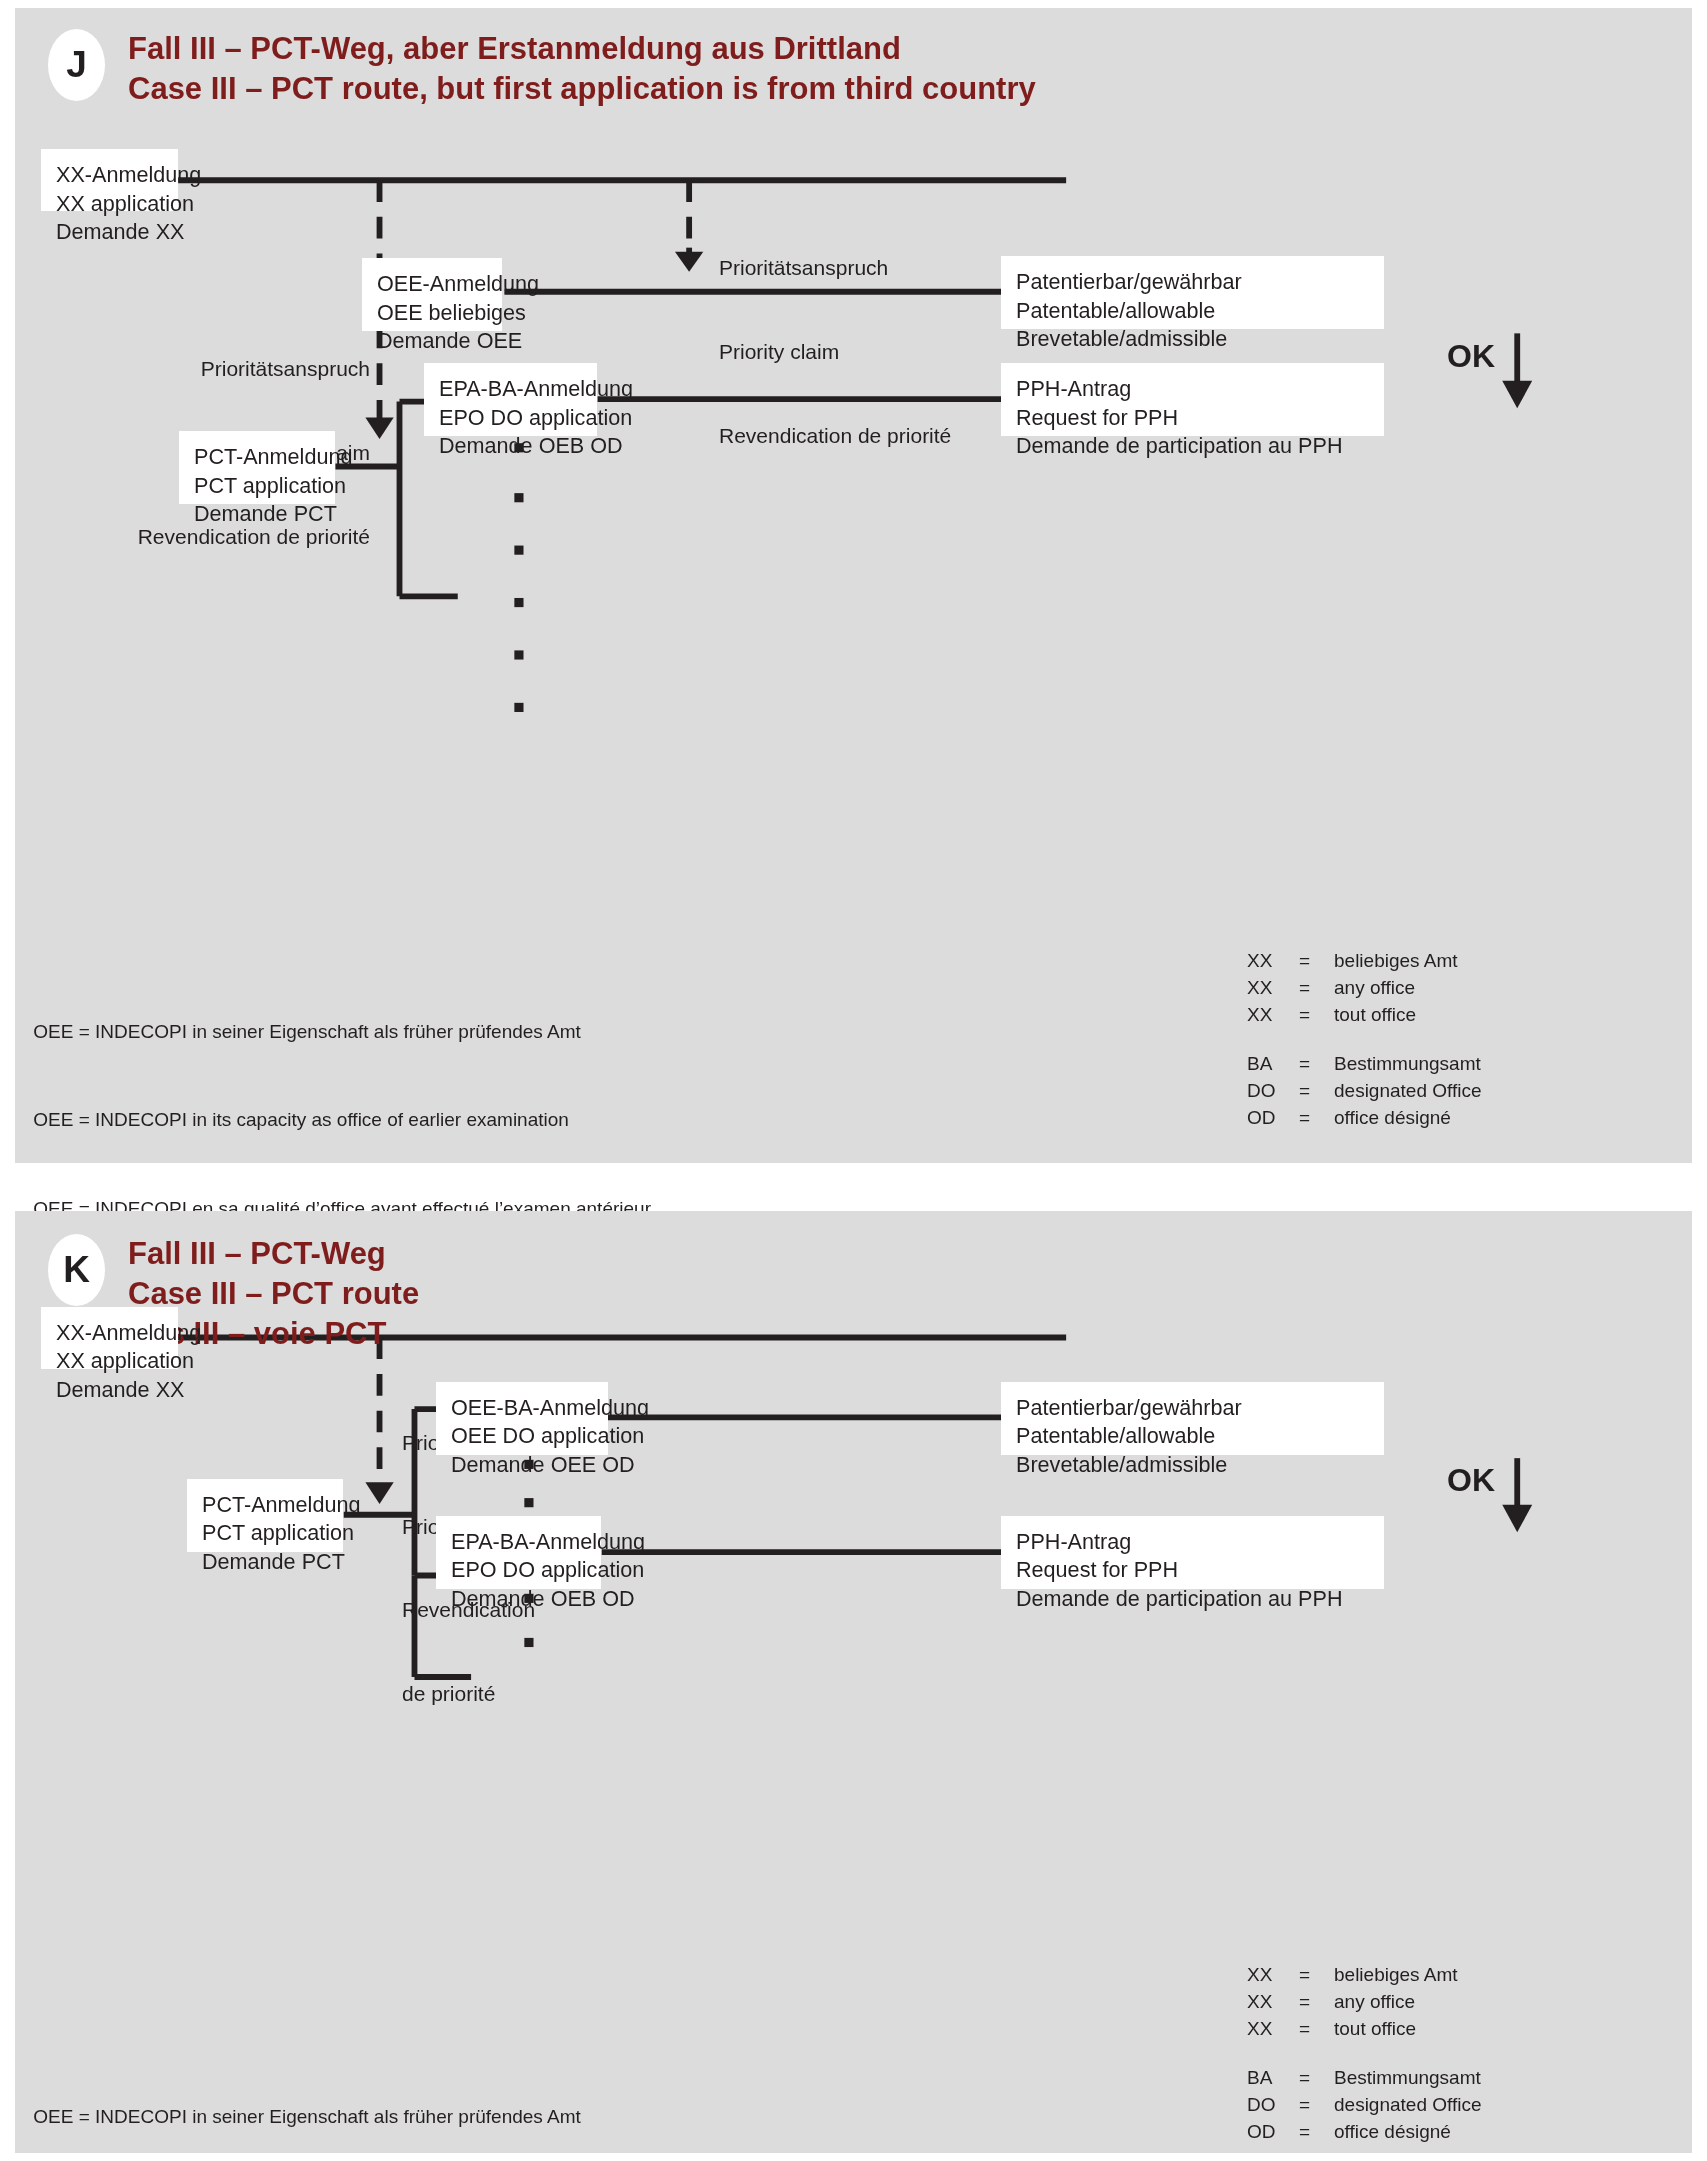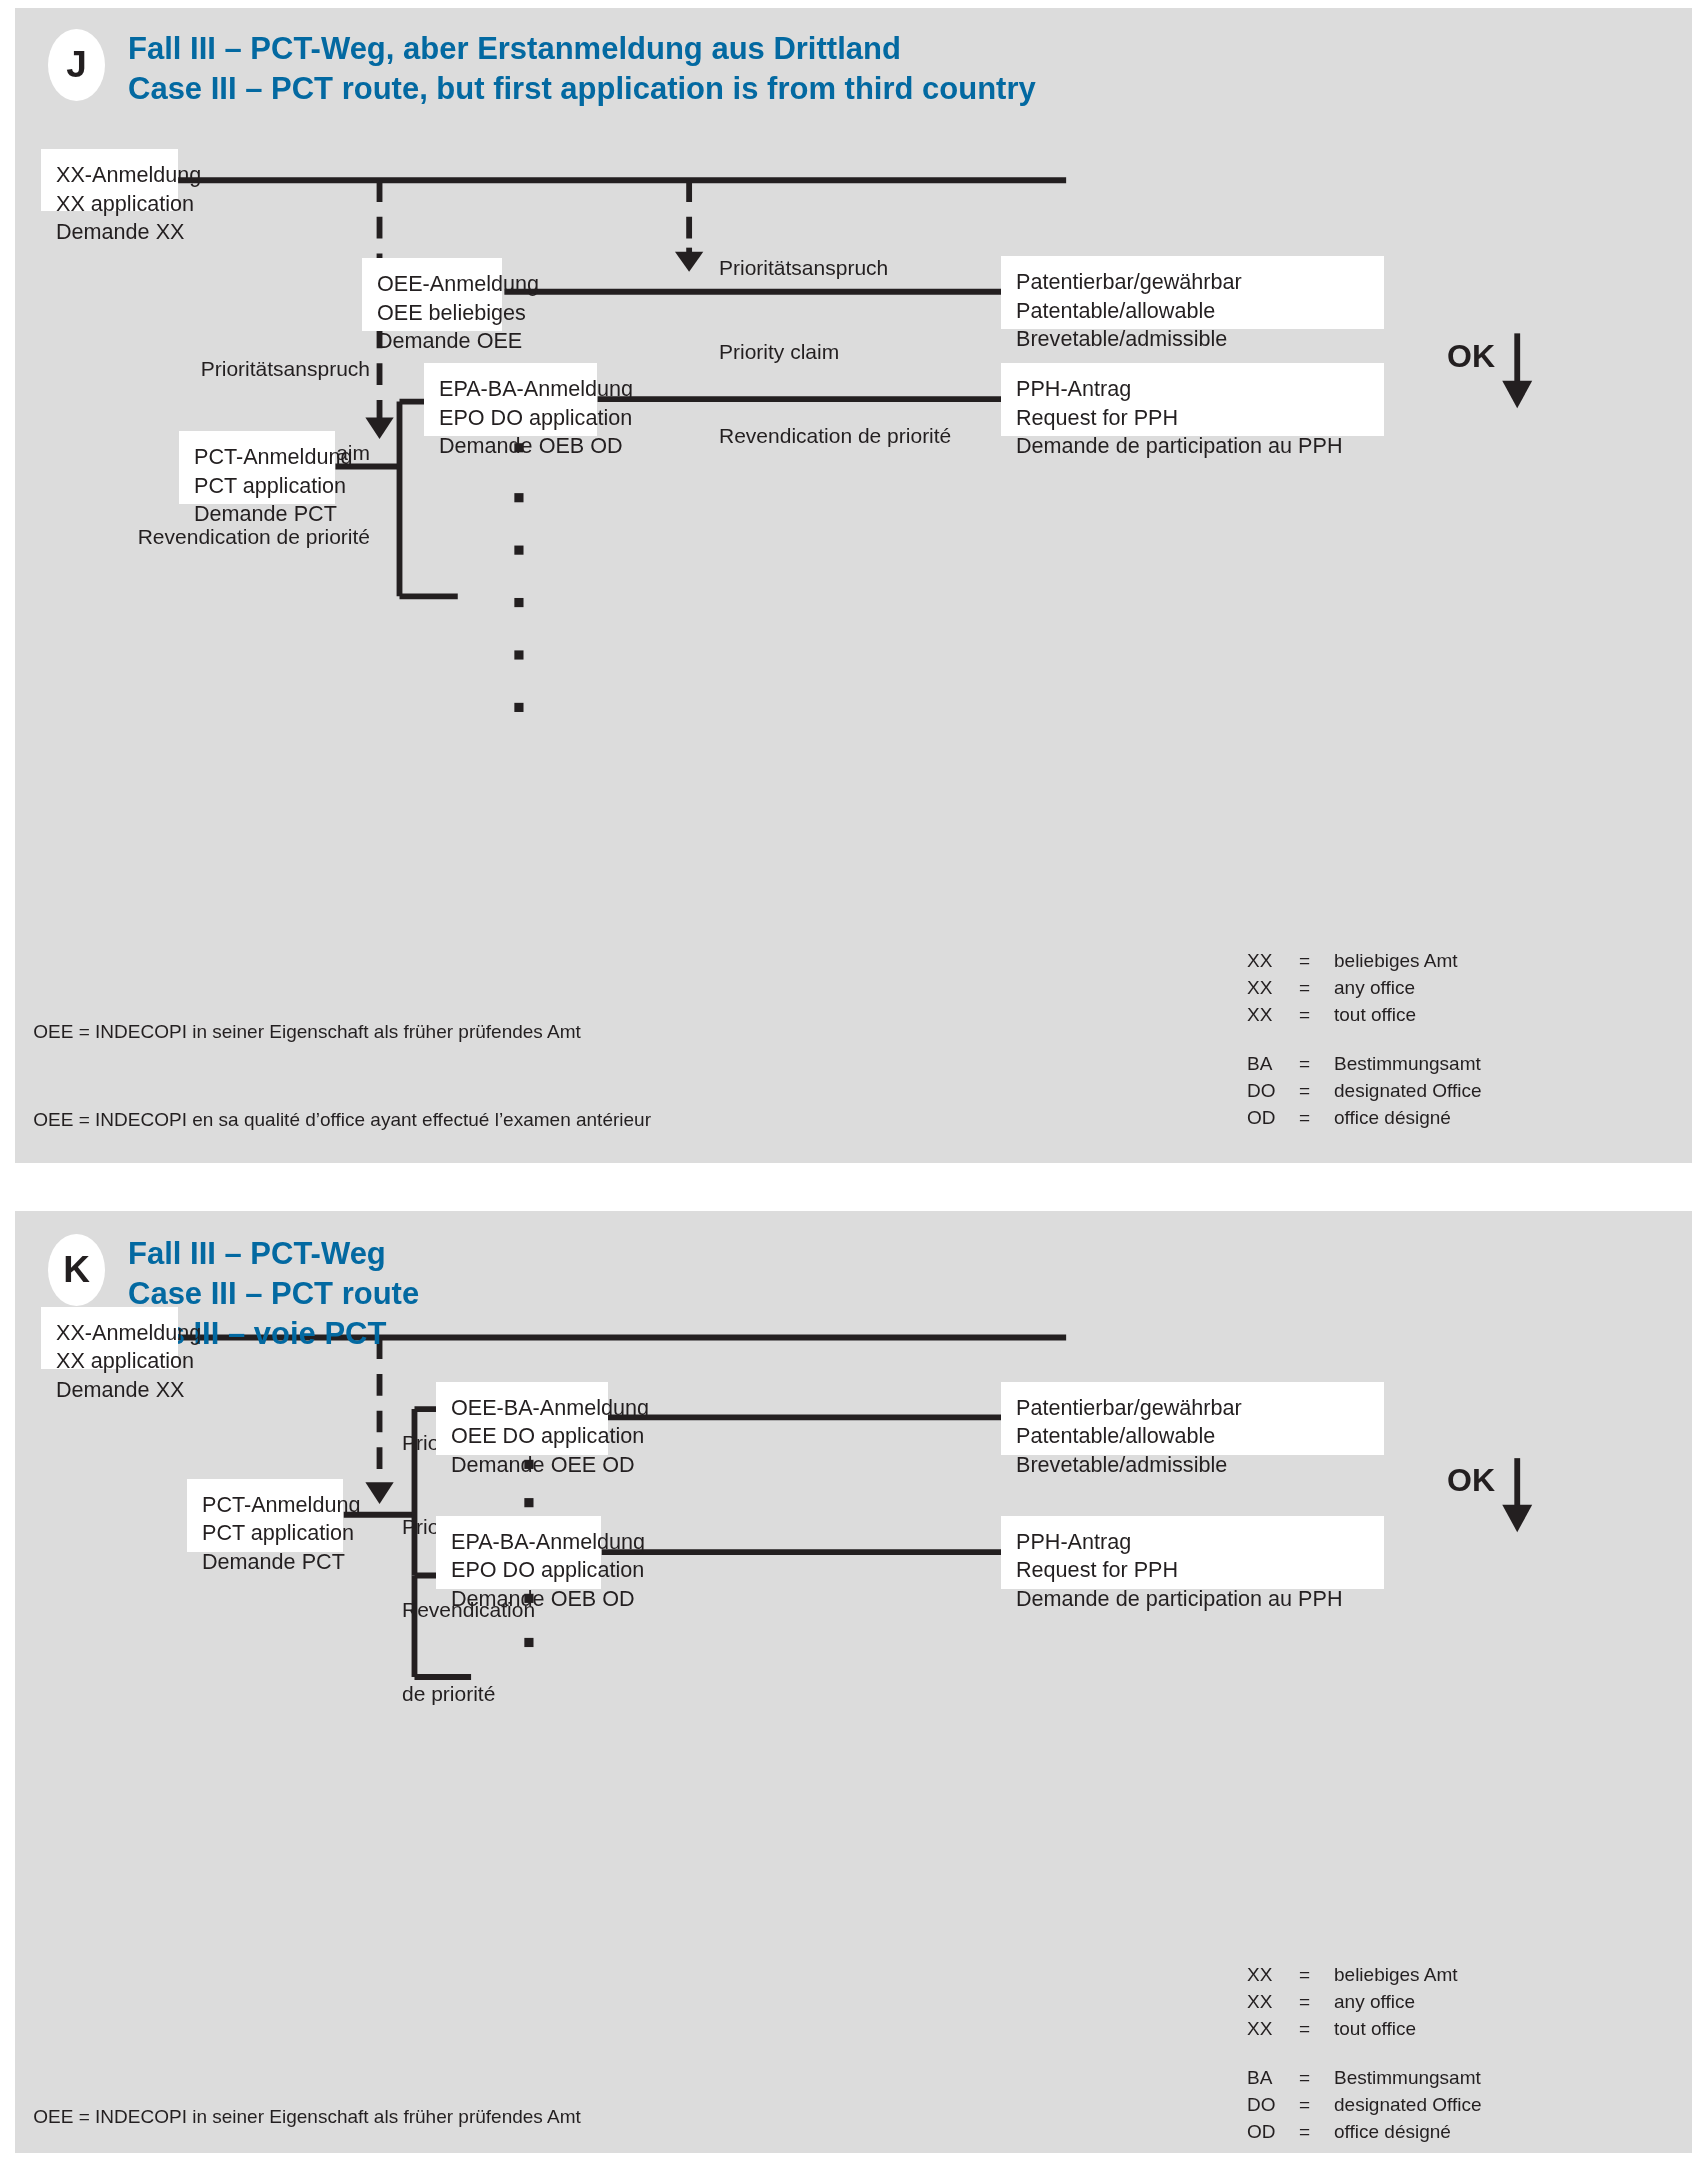--- a/index.html
+++ b/index.html
@@ -5,21 +5,21 @@
   html,body{margin:0;padding:0;background:#ffffff;}
   body{font-family:"Liberation Sans","DejaVu Sans",sans-serif;}
   #page{position:relative;width:1707px;height:2161px;background:#ffffff;overflow:hidden;}
   .panel{position:absolute;left:15px;width:1677px;background:#dcdcdc;}
   #panel-j{top:8.3px;height:1155px;}
   #panel-k{top:1211px;height:942px;}
 
   .badge{position:absolute;width:57px;height:72px;border-radius:50%;background:#ffffff;
          display:flex;align-items:center;justify-content:center;
          font-size:37px;font-weight:bold;color:#231f20;}
-  .title{position:absolute;font-size:31px;font-weight:bold;color:#0369a1;line-height:1.30;white-space:pre;}
+  .title{position:absolute;font-size:31px;font-weight:bold;color:#7f1d1d;line-height:1.30;white-space:pre;}
 
   .box{position:absolute;background:#ffffff;box-sizing:border-box;padding:11.7px 15px;}
   .box span{display:block;font-size:21.6px;color:#231f20;line-height:1.33;white-space:nowrap;}
 
   .lbl{position:absolute;font-size:21px;color:#231f20;line-height:1.33;white-space:pre;}
   .lbl.right{text-align:right;}
 
   .ok{position:absolute;font-size:32px;font-weight:bold;color:#231f20;}
 
   .legend{position:absolute;font-size:19px;color:#231f20;line-height:1.55;white-space:pre;}
@@ -124,20 +124,21 @@
     </div>
 
     <div class="box" style="left:164px;top:423px;width:156px;height:73px;">
       <span>PCT-Anmeldung</span>
       <span>PCT application</span>
       <span>Demande PCT</span>
     </div>
 
     <div class="legend" style="left:18.3px;top:950px;">
       <div>OEE = INDECOPI in seiner Eigenschaft als früher prüfendes Amt</div>
+      <div>OEE = INDECOPI in its capacity as office of earlier examination</div>
       <div>OEE = INDECOPI en sa qualité d’office ayant effectué l’examen antérieur</div>
     </div>
 
     <div class="legend-tbl" style="left:1232px;top:942px;">
       <table>
         <tbody>
             <tr>
           <td class="k">XX</td>
           <td class="eq">=</td>
           <td>beliebiges Amt</td>

